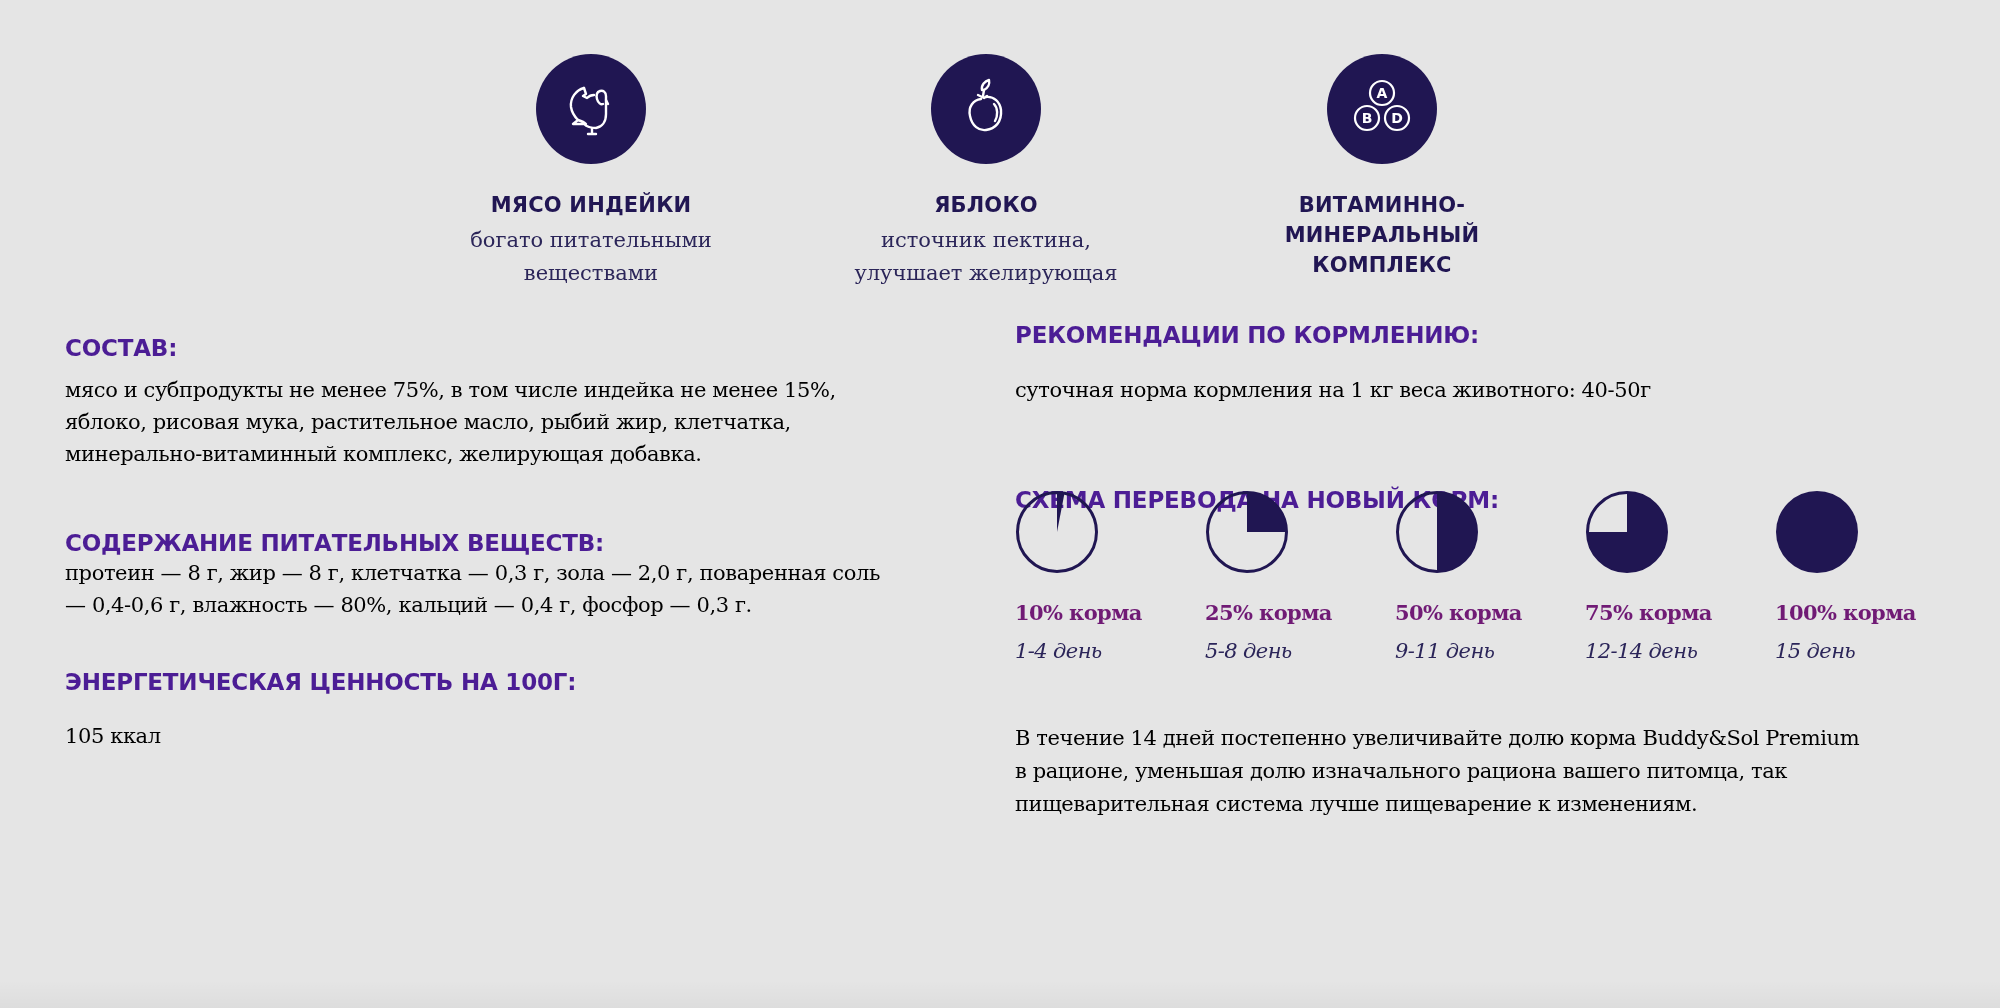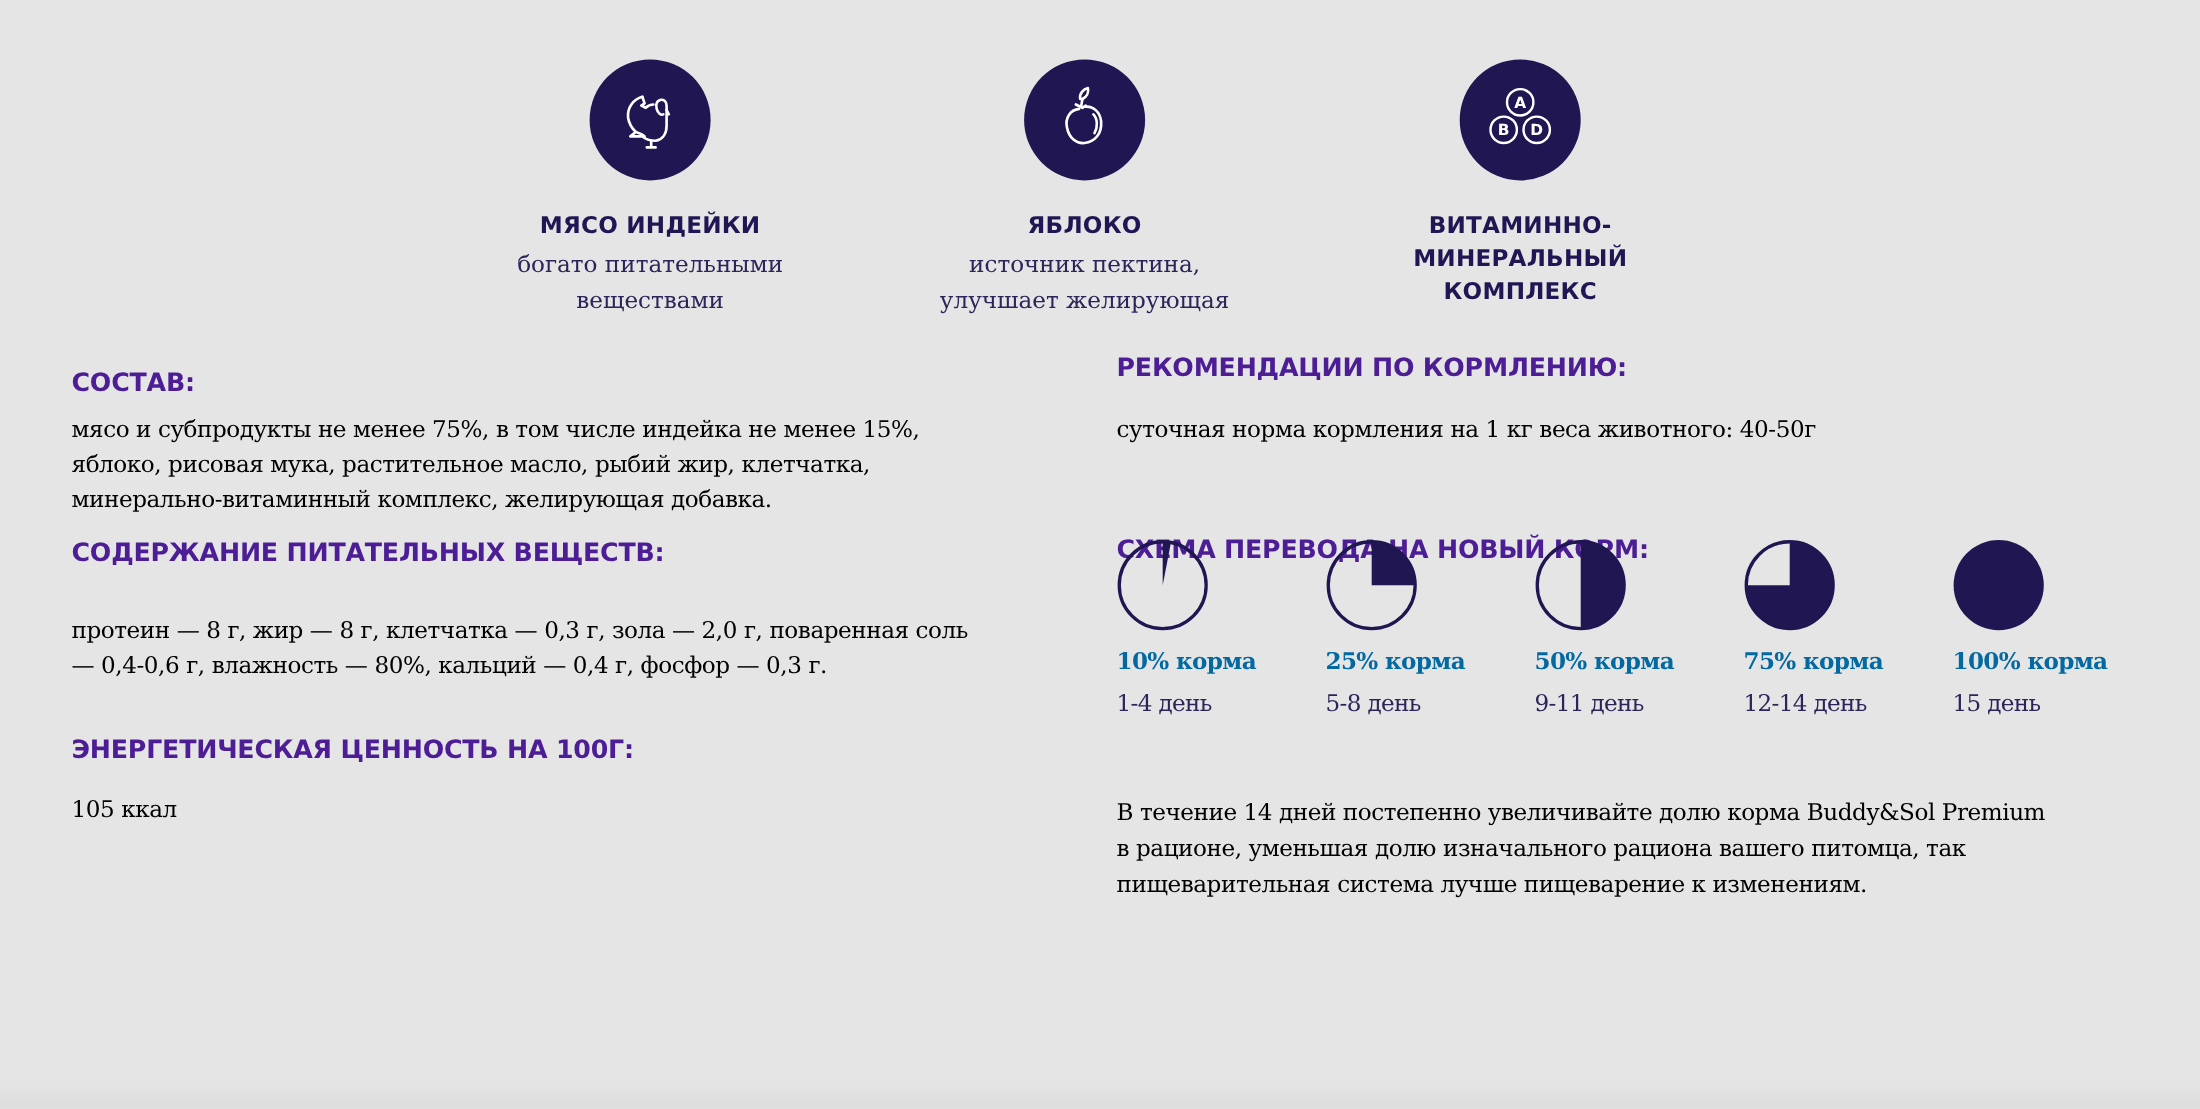--- a/index.html
+++ b/index.html
@@ -67,37 +67,38 @@
     .p .line { display: block; white-space: nowrap; }
 
     
     .stage {
       position: absolute;
       top: 490px;
       width: 190px;
     }
     .stage svg { display: block; }
     .stage .pct {
-      margin-top: 12px;
+      margin-top: 24px;
       font-family: "DejaVu Serif", serif;
       font-weight: bold;
       font-size: 21px;
       line-height: 30px;
-      color: #0369a1;
+      color: #701a75;
       letter-spacing: -0.6px;
       white-space: nowrap;
     }
     .stage .days {
       margin-top: 8px;
       font-family: "DejaVu Serif", serif;
       font-size: 21px;
       line-height: 30px;
       color: #2b2559;
       letter-spacing: -0.6px;
       white-space: nowrap;
+      font-style: italic;
     }
   </style>
 </head>
 <body>
 
 <div class="feature" style="left:411px;">
   <div class="icon-circle">
     <svg width="70" height="70" viewBox="0 0 70 70" fill="none" stroke="#fff" stroke-width="2.4" stroke-linecap="round" stroke-linejoin="round">
       <path d="M28 14 C20 16 14 24 15 33 C16 40 20 44 22 46 L17 50 L28 50 C31 53 36 54 40 54 C46 53 50 48 50 40 L50 22 C50 18 47 16 44 17 C41 18 40 21 41 25 C42 29 45 31 47 30"></path>
       <path d="M28 14 L30 20 L27 22 L31 24 C33 22 35 21 38 21"></path>
@@ -152,21 +153,21 @@
   </div>
 </div>
 
 <div class="h" style="left:65px; top:333px;">СОСТАВ:</div>
 <div class="p" style="left:65px; top:374px;">
   <span class="line">мясо и субпродукты не менее 75%, в том числе индейка не менее 15%,</span>
   <span class="line">яблоко, рисовая мука, растительное масло, рыбий жир, клетчатка,</span>
   <span class="line">минерально-витаминный комплекс, желирующая добавка.</span>
 </div>
 
-<div class="h" style="left:65px; top:488px;">СОДЕРЖАНИЕ ПИТАТЕЛЬНЫХ ВЕЩЕСТВ:</div>
+<div class="h" style="left:65px; top:528px;">СОДЕРЖАНИЕ ПИТАТЕЛЬНЫХ ВЕЩЕСТВ:</div>
 <div class="p" style="left:65px; top:557px;">
   <span class="line">протеин — 8 г, жир — 8 г, клетчатка — 0,3 г, зола — 2,0 г, поваренная соль</span>
   <span class="line">— 0,4-0,6 г, влажность — 80%, кальций — 0,4 г, фосфор — 0,3 г.</span>
 </div>
 
 <div class="h" style="left:65px; top:667px;">ЭНЕРГЕТИЧЕСКАЯ ЦЕННОСТЬ НА 100Г:</div>
 <div class="p" style="left:65px; top:708px;margin-top:12px;">105 ккал</div>
 
 <div class="h" style="left:1015px; top:320px;">РЕКОМЕНДАЦИИ ПО КОРМЛЕНИЮ:</div>
 <div class="p" style="left:1015px; top:374px; white-space:nowrap;">суточная норма кормления на 1 кг веса животного: 40-50г</div>

